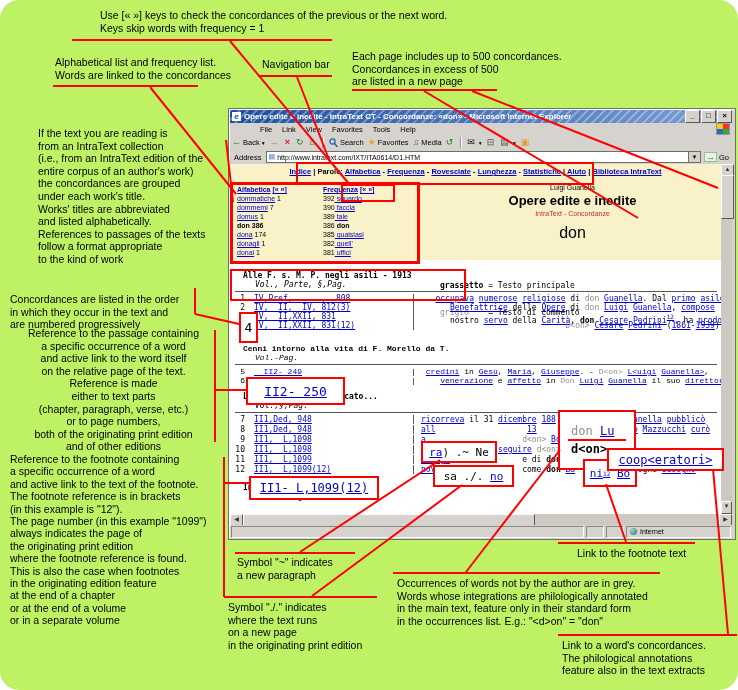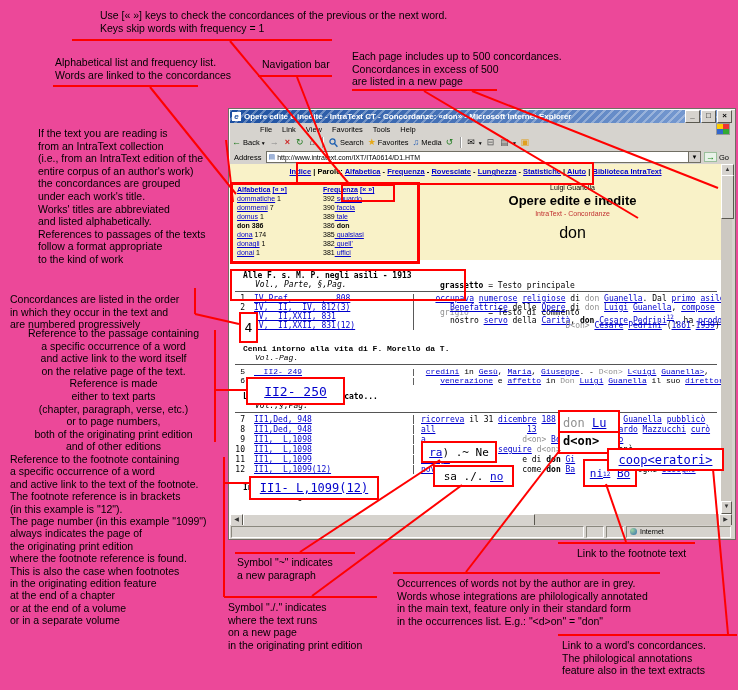--- a/index.html
+++ b/index.html
@@ -1,17 +1,17 @@
 <!DOCTYPE html>
 <html><head>
 <meta charset="utf-8">
 <style>
   html,body{margin:0;padding:0;background:#fff;}
-  #canvas{position:relative;width:738px;height:690px;background:#ec4899;overflow:hidden;
-          font-family:"Liberation Sans",sans-serif;color:#000;}
+  #canvas{position:relative;width:738px;height:690px;background:#bef264;overflow:hidden;
+          font-family:"Liberation Sans",sans-serif;color:#000;border-radius:19px;}
 
   
   .ann{position:absolute;font-size:10.5px;line-height:12.6px;white-space:pre-line;z-index:20;}
 
   
   .redbox{position:absolute;border:2px solid #f00;z-index:30;pointer-events:none;}
   .magbox{position:absolute;border:2px solid #f00;background:#fff;z-index:35;
           font-family:"DejaVu Sans Mono",monospace;white-space:pre;display:flex;
           align-items:center;justify-content:center;}
   #lines{position:absolute;left:0;top:0;z-index:45;pointer-events:none;}
@@ -102,21 +102,21 @@
   .sg-b{color:#000;font-weight:bold;}
   .sg-g{color:#909090;}
   .sg-l{color:#0000cc;text-decoration:underline;}
   .sg-lb{color:#0000cc;font-weight:bold;text-decoration:underline;}
   .sg-s{color:#0000cc;text-decoration:underline;vertical-align:super;font-size:6px;}
 
   
   .mag12{font-size:12px;}
   .mag11{font-size:11px;}
   .mag13{font-size:13px;}
-  #box-don{flex-direction:column;align-items:flex-start;padding:0;}
+  #box-don{flex-direction:column;align-items:flex-start;padding:8px;}
   #box-don .mline{padding:1px 3px;}
   #box-don .mline:first-child{border-bottom:2px solid #f00;width:100%;box-sizing:border-box;}
 </style>
 </head>
 <body>
 
 <div id="canvas">
 
   <div class="ann" style="left:100px;top:9px;">Use [« »] keys to check the concordances of the previous or the next word.
 Keys skip words with frequency = 1</div>

